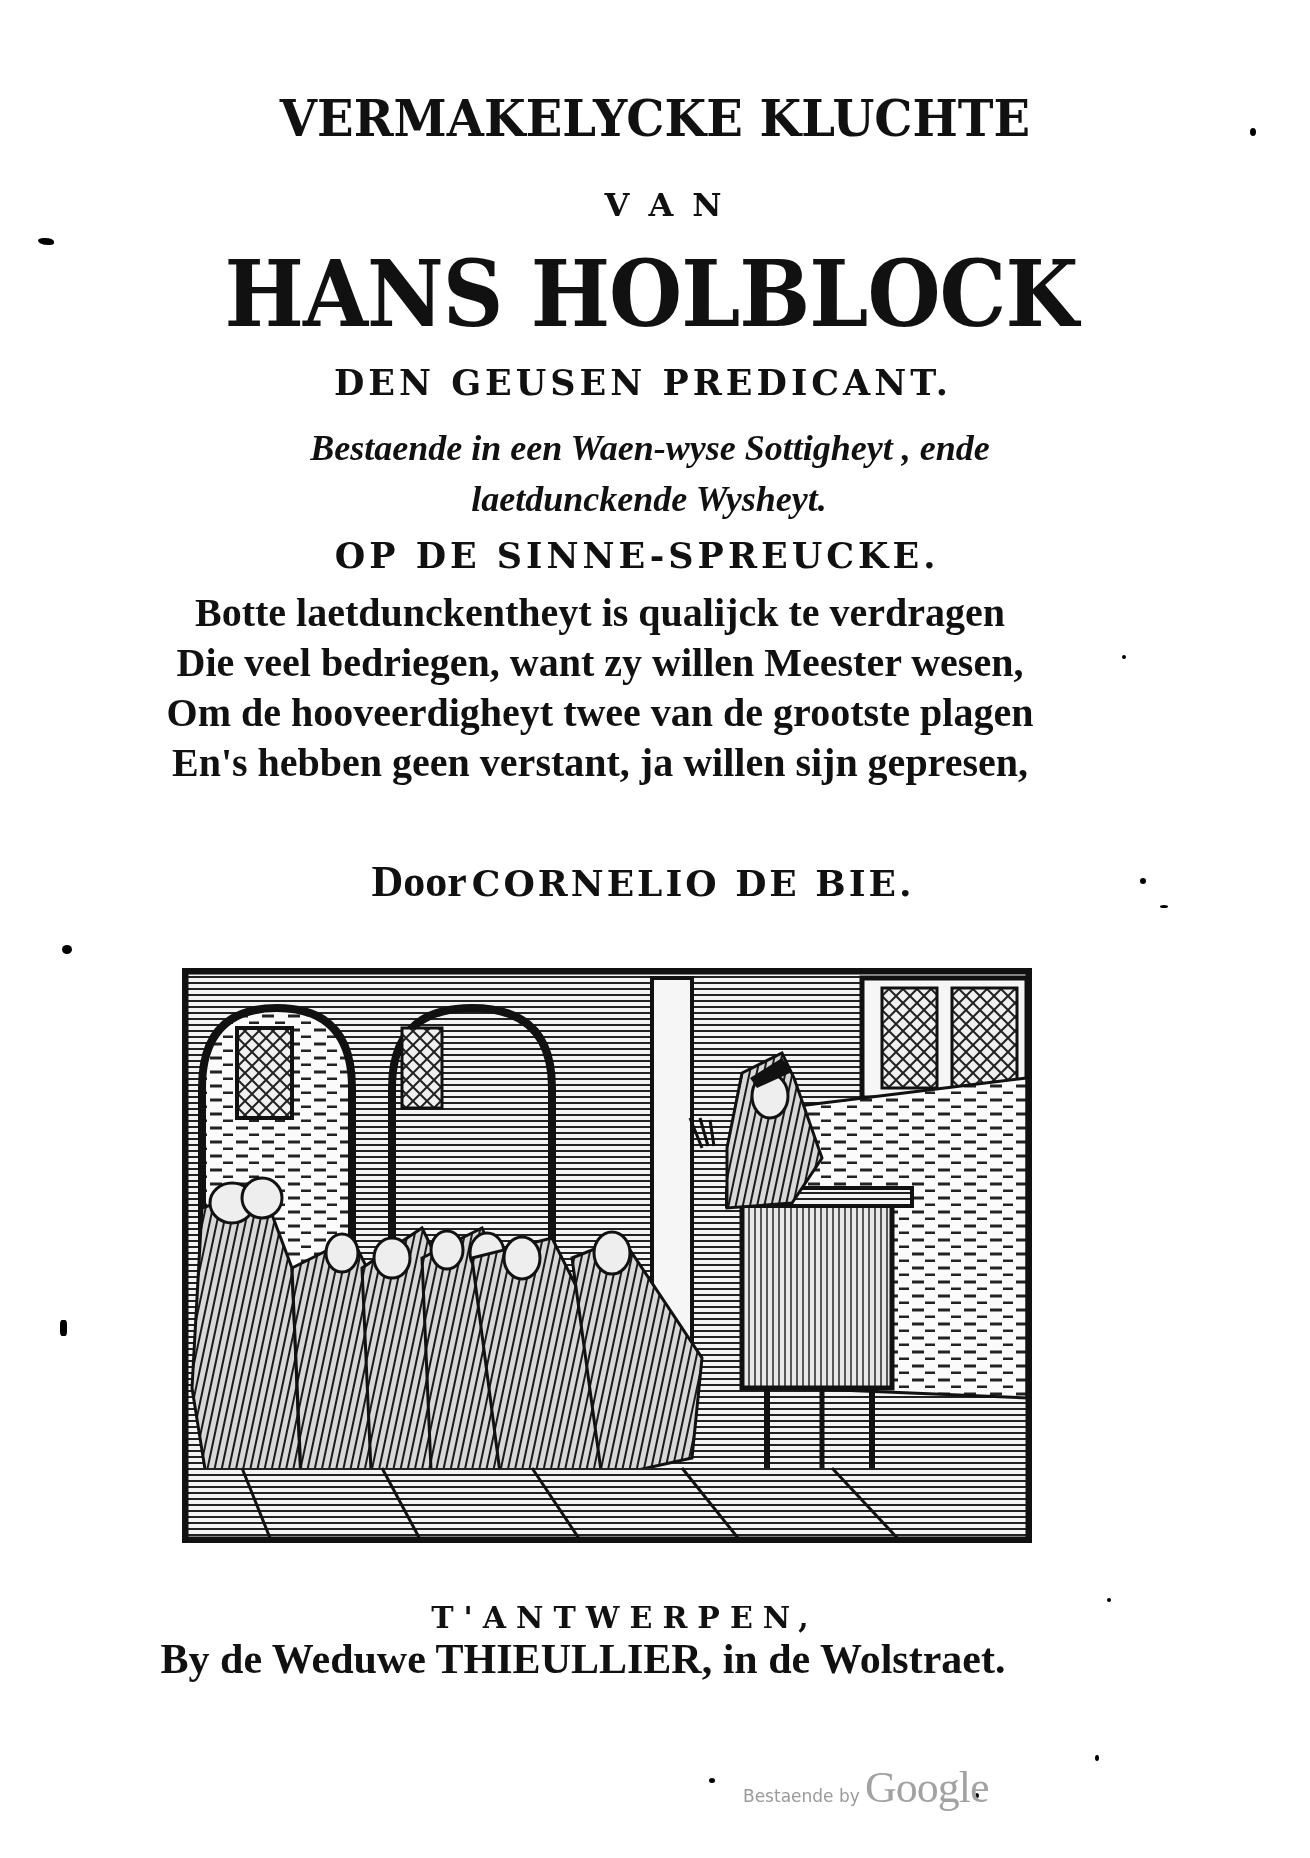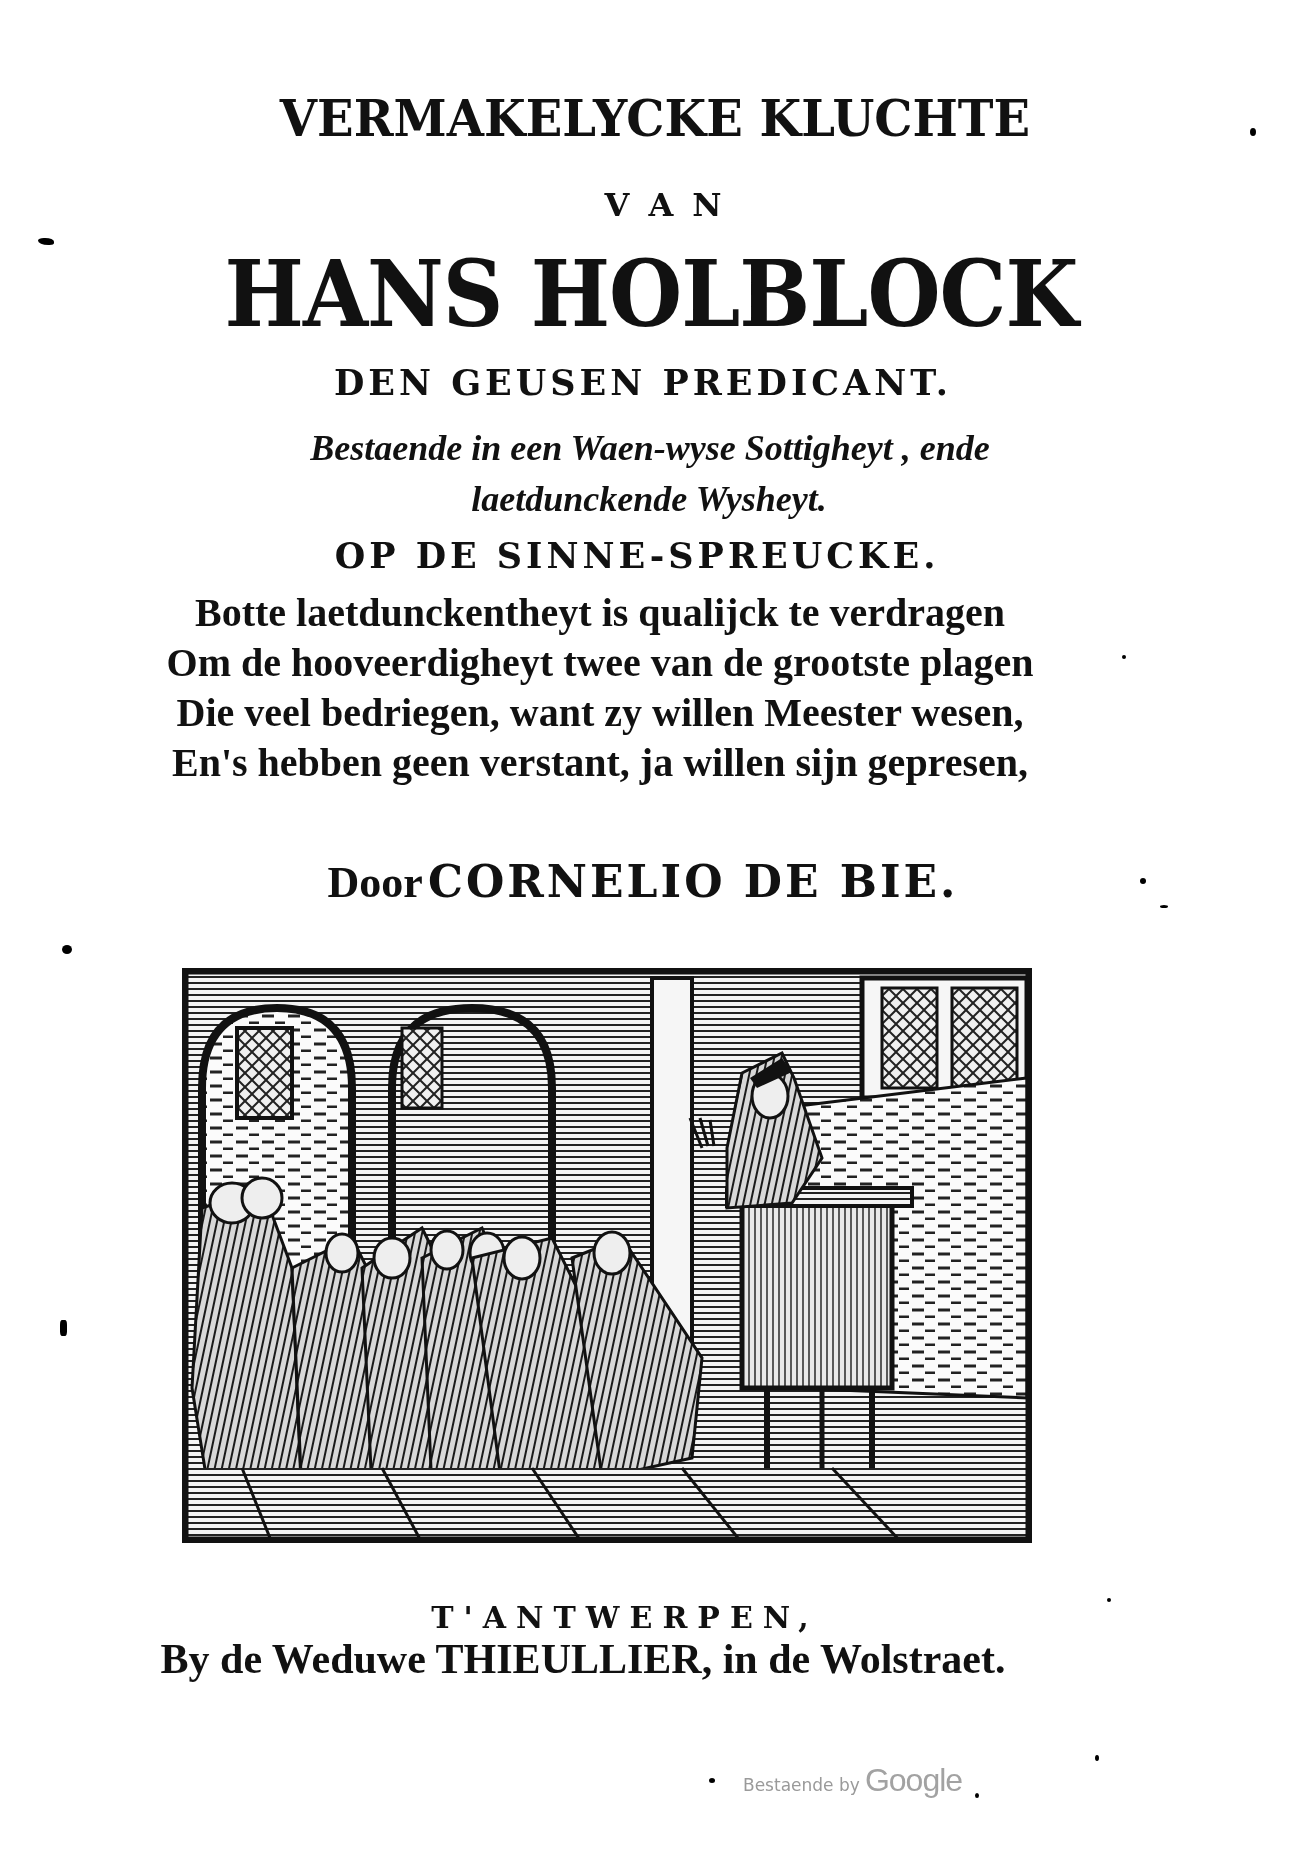--- a/index.html
+++ b/index.html
@@ -5,21 +5,21 @@
   html, body { margin:0; padding:0; background:#ffffff; }
   body { width:1310px; height:1858px; position:relative; overflow:hidden; color:#111; font-family:"DejaVu Serif", serif; }
   .line { position:absolute; left:0; width:1310px; text-align:center; white-space:nowrap; }
   .caps { font-family:"DejaVu Serif", serif; font-weight:bold; }
   .ital { font-family:"Liberation Serif", serif; font-style:italic; font-weight:bold; }
   .roman { font-family:"Liberation Serif", serif; font-weight:bold; }
   .speck { position:absolute; background:#000; border-radius:50%; }
   #woodcut { position:absolute; left:182px; top:968px; width:850px; height:575px; }
   .watermark { position:absolute; left:743px; top:1762px; color:#9a9a9a; white-space:nowrap; }
   .wm-small { font-family:"DejaVu Sans", sans-serif; font-size:17px; vertical-align:baseline; }
-  .wm-google { font-family:Liberation Sans, sans-serif; font-size:32px; letter-spacing:-1px; vertical-align:baseline; color:#a2a2a2; }
+  .wm-google { font-family:Liberation Serif, serif; font-size:44px; letter-spacing:-1px; vertical-align:baseline; color:#a2a2a2; }
 </style>
 </head>
 <body>
 
 <div class="speck" style="left:38px;top:238px;width:16px;height:7px;border-radius:40% 60% 30% 70%;"></div>
 <div class="speck" style="left:1250px;top:128px;width:6px;height:8px;"></div>
 <div class="speck" style="left:62px;top:945px;width:10px;height:9px;"></div>
 <div class="speck" style="left:60px;top:1320px;width:7px;height:16px;border-radius:30%;"></div>
 <div class="speck" style="left:1140px;top:878px;width:6px;height:6px;"></div>
 <div class="speck" style="left:1160px;top:905px;width:8px;height:3px;"></div>
@@ -38,28 +38,28 @@
 <div class="line caps" style="top:362px;font-size:35px;letter-spacing:4px;left:-12px;">DEN GEUSEN PREDICANT.</div>
 
 <div class="line ital" style="top:427px;font-size:36px;left:-5px;">Bestaende in een Waen-wyse Sottigheyt , ende</div>
 
 <div class="line ital" style="top:478px;font-size:36px;left:-6px;">laetdunckende Wysheyt.</div>
 
 <div class="line caps" style="top:535px;font-size:35px;letter-spacing:4px;left:-18px;">OP DE SINNE-SPREUCKE.</div>
 
 <div style="position:absolute;left:140px;top:588px;width:920px;font-family:'Liberation Serif',serif;font-weight:bold;font-size:40px;line-height:50px;white-space:nowrap;text-align:center;">
   <div>Botte laetdunckentheyt is qualijck te verdragen</div>
+  <div>Die veel bedriegen, want zy willen Meester wesen,</div>
   <div>Om de hooveerdigheyt twee van de grootste plagen</div>
-  <div>Die veel bedriegen, want zy willen Meester wesen,</div>
   <div>En's hebben geen verstant, ja willen sijn gepresen,</div>
 </div>
 
 <div class="line" style="top:856px;left:-12px;">
   <span class="roman" style="font-size:44px;margin-top:24px;">Door</span>
-  <span class="caps" style="font-size:44px;letter-spacing:3px;">CORNELIO DE BIE.</span>
+  <span class="caps" style="font-size:36px;letter-spacing:3px;">CORNELIO DE BIE.</span>
 </div>
 
 <svg id="woodcut" viewBox="0 0 850 575" xmlns="http://www.w3.org/2000/svg">
   <defs>
     <pattern id="hlines" width="8" height="6" patternUnits="userSpaceOnUse">
       <rect width="8" height="6" fill="#f4f4f4"></rect>
       <line x1="0" y1="3" x2="8" y2="3" stroke="#222" stroke-width="2"></line>
     </pattern>
     <pattern id="dashes" width="26" height="14" patternUnits="userSpaceOnUse">
       <rect width="26" height="14" fill="#fbfbfb"></rect>

